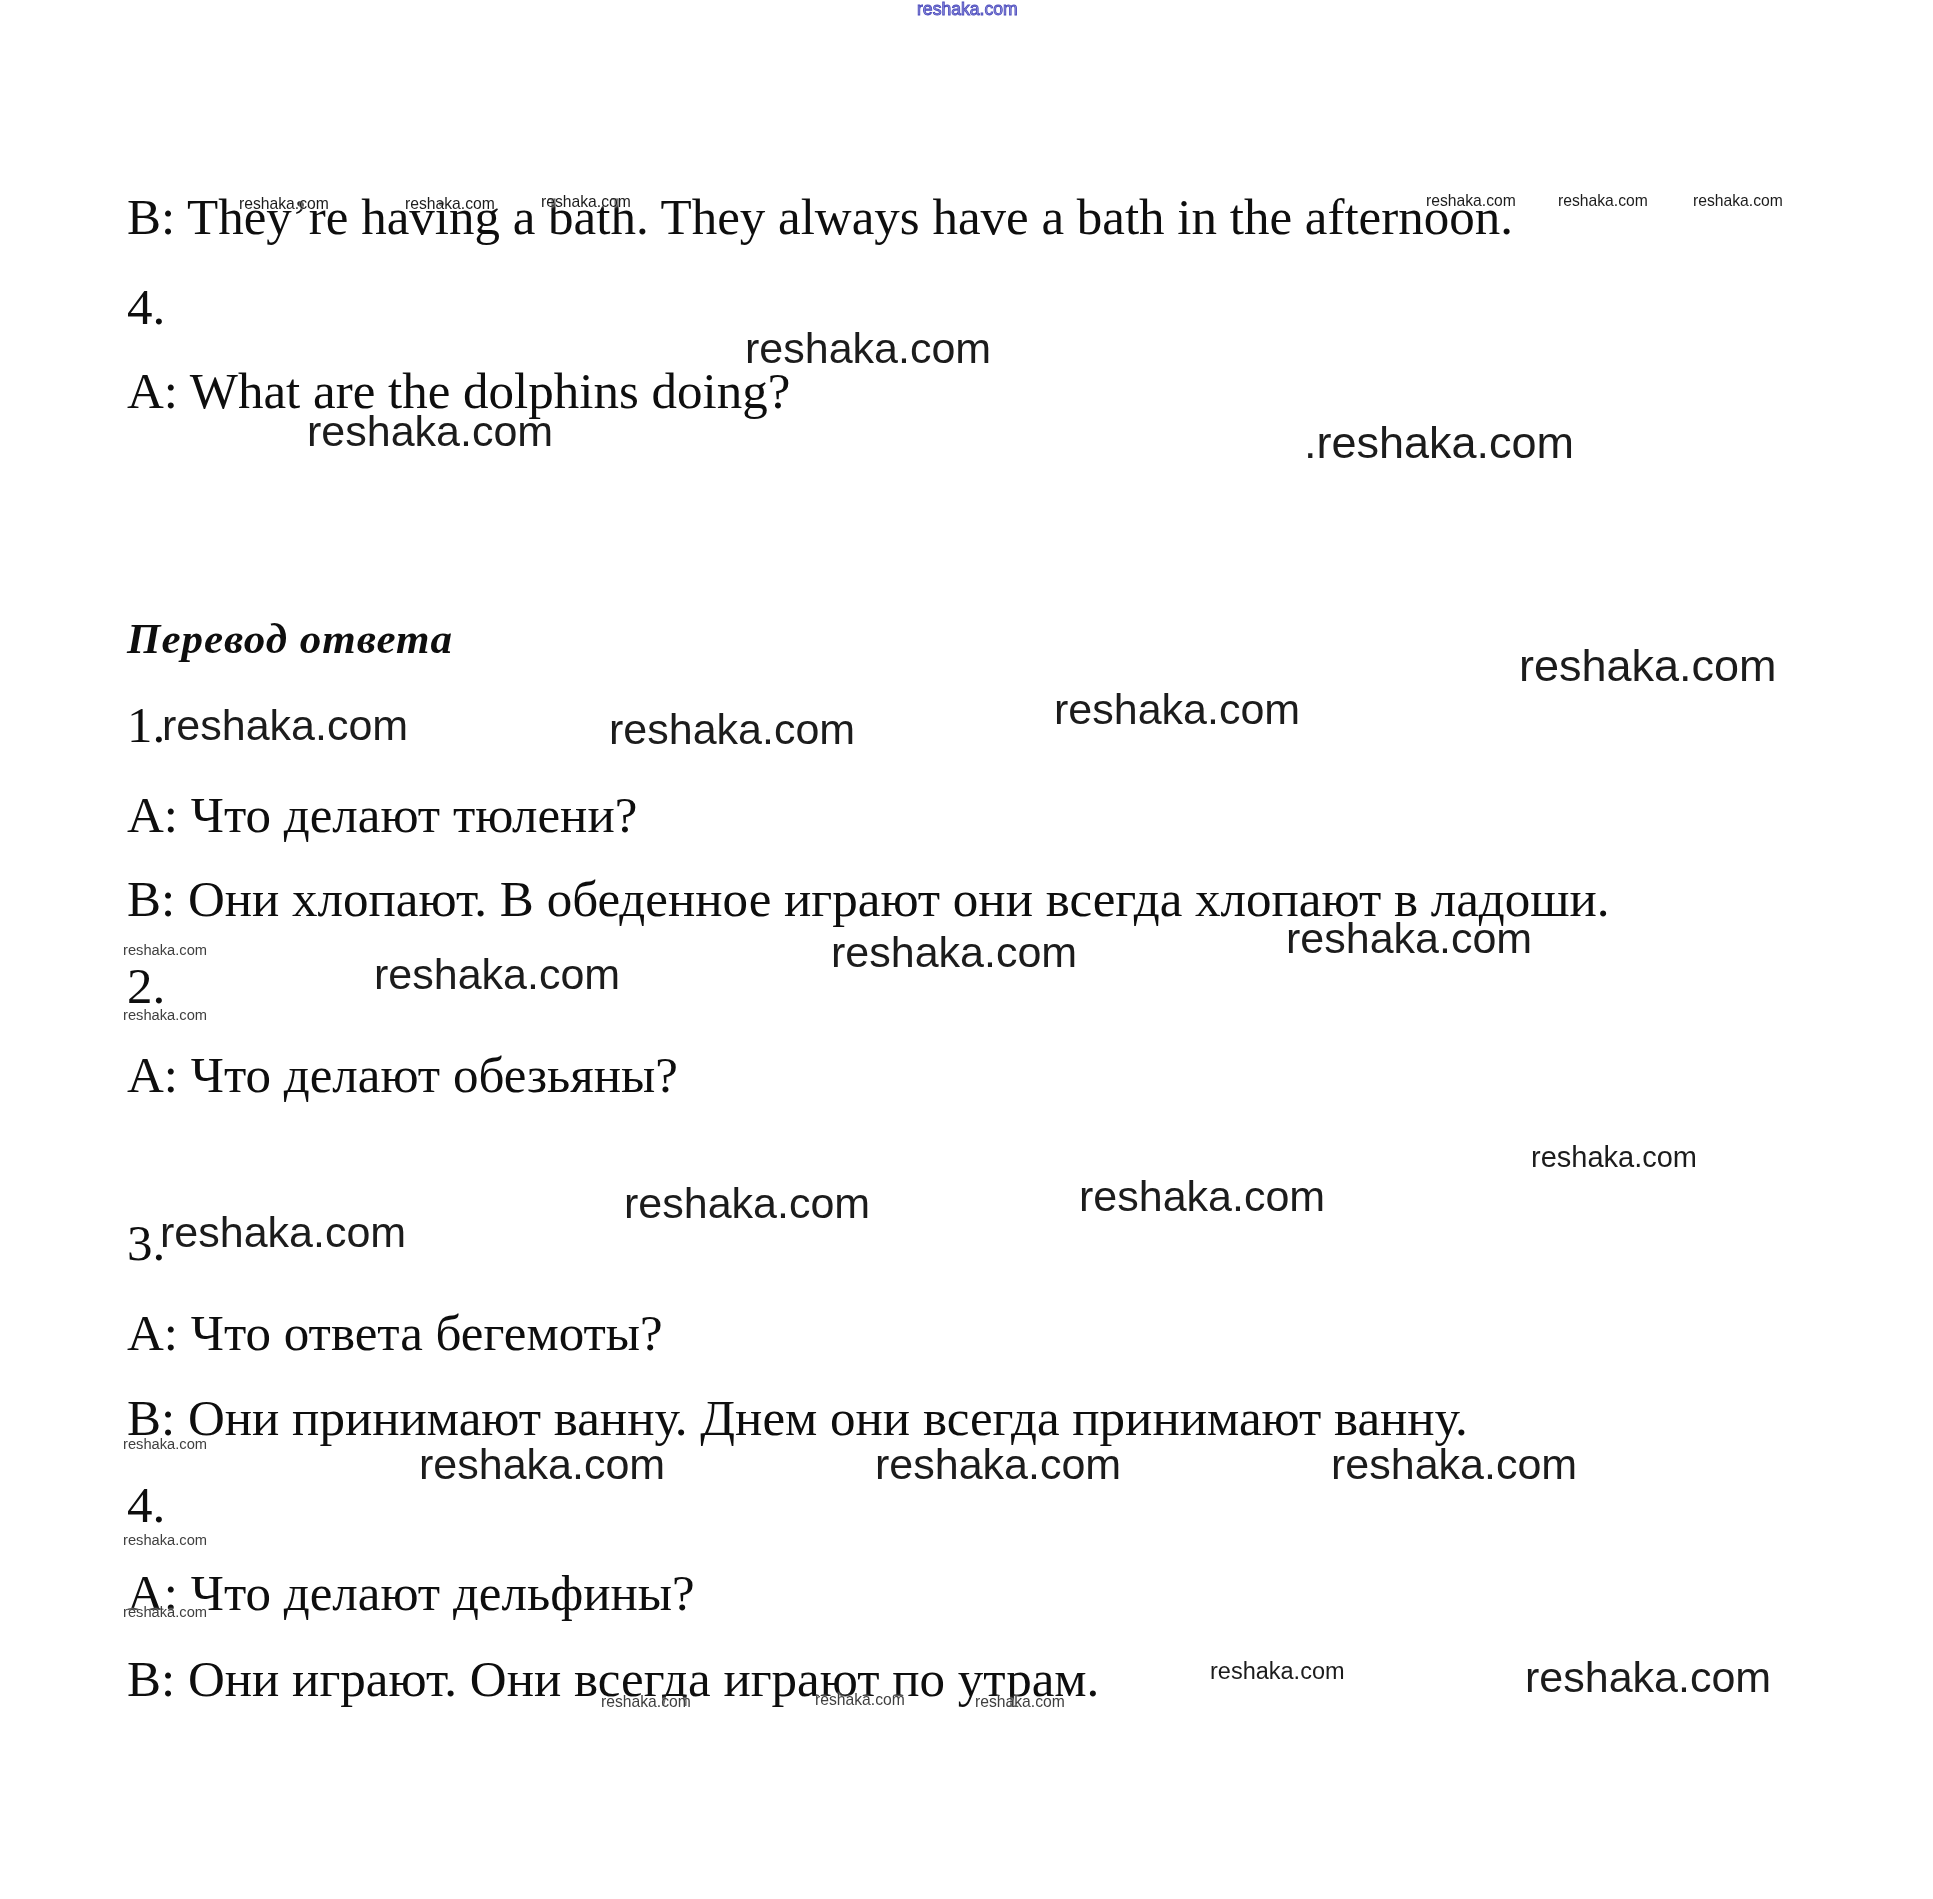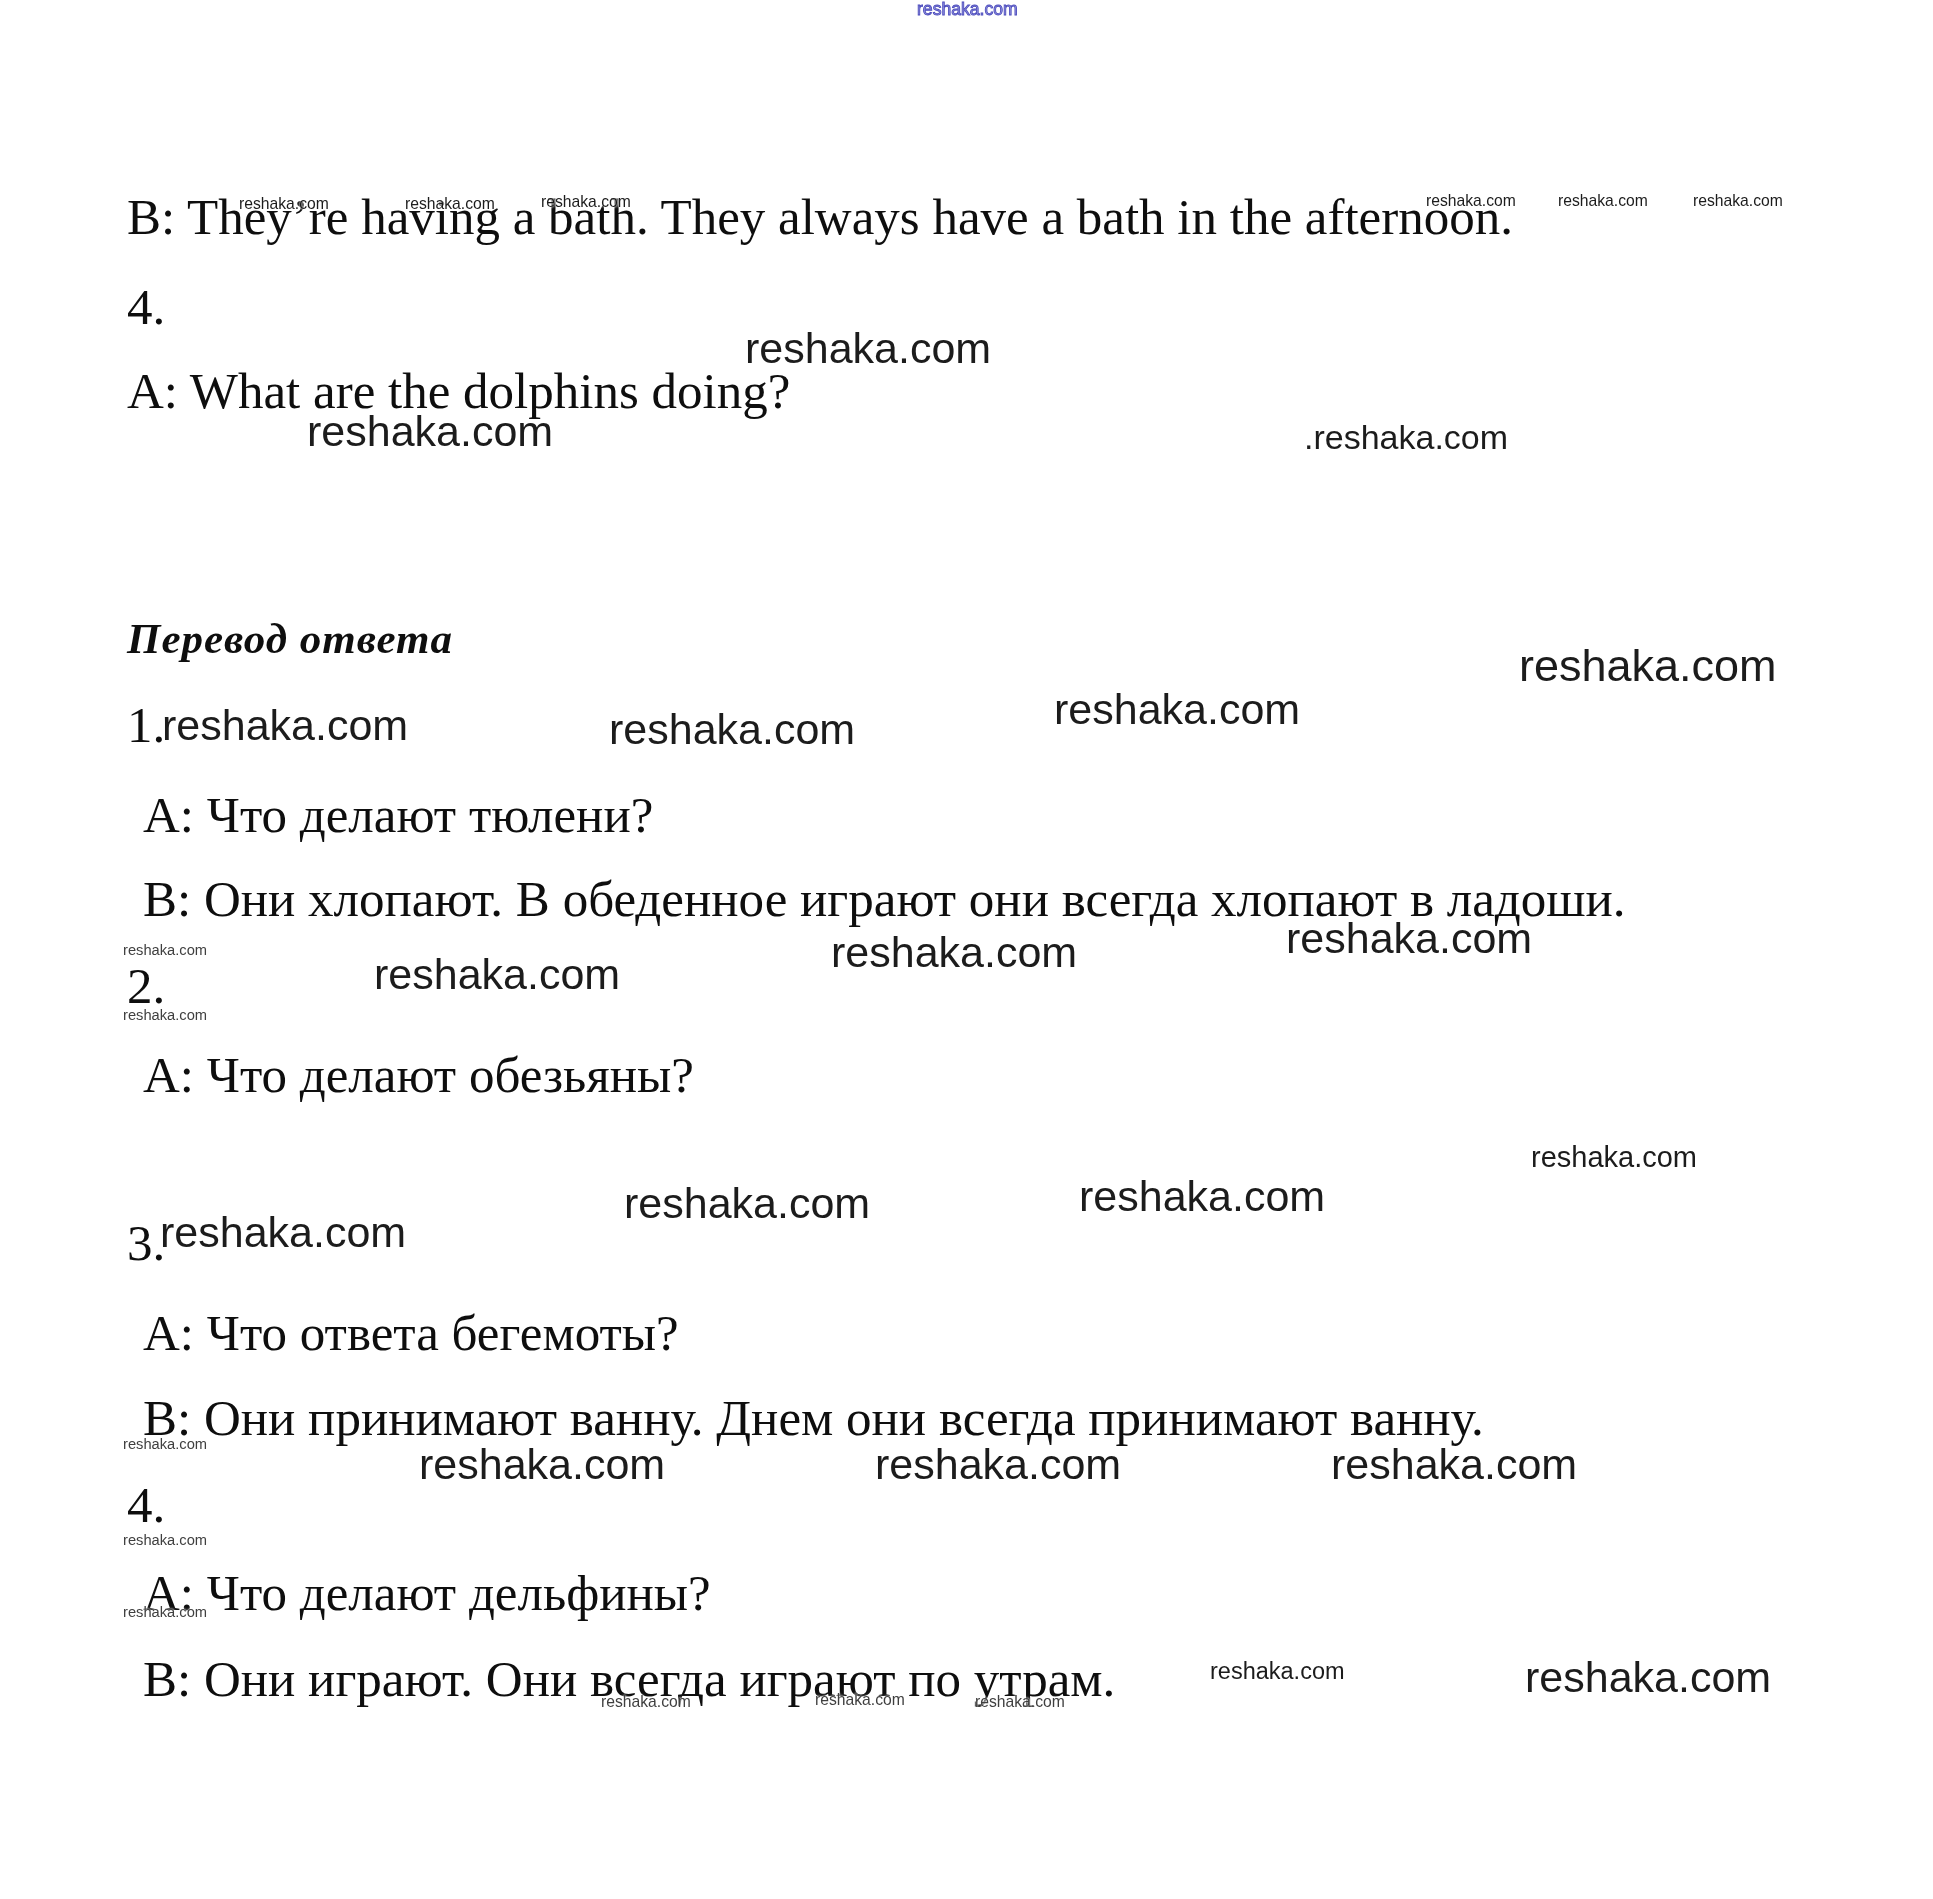--- a/index.html
+++ b/index.html
@@ -14,21 +14,21 @@
   }
   
   .t {
     position: absolute;
     white-space: nowrap;
     color: #0e0e0e;
     line-height: 1;
     letter-spacing: 0px;
   }
   .en  { font-size: 51px; }
-  .ru  { font-size: 51px; margin-left: 16px; }
+  .ru  { font-size: 51px; }
   .num { font-size: 51px; }
   .heading {
     font-size: 43px;
     font-weight: 700;
     font-style: italic;
     letter-spacing: 1px;
   }
   
   .wm {
     position: absolute;
@@ -74,21 +74,21 @@
   <div>
       <span class="wm wm-blue" style="left: 917px; top: 1px; font-size: 17.6px;">reshaka.com</span>
       <span class="wm wm-dark" style="left: 239px; top: 196px; font-size: 15.7px;">reshaka.com</span>
       <span class="wm wm-dark" style="left: 405px; top: 196px; font-size: 15.7px;">reshaka.com</span>
       <span class="wm wm-dark" style="left: 541px; top: 194px; font-size: 15.7px;">reshaka.com</span>
       <span class="wm wm-dark" style="left: 1426px; top: 193px; font-size: 15.7px;">reshaka.com</span>
       <span class="wm wm-dark" style="left: 1558px; top: 193px; font-size: 15.7px;">reshaka.com</span>
       <span class="wm wm-dark" style="left: 1693px; top: 193px; font-size: 15.7px;">reshaka.com</span>
       <span class="wm wm-dark" style="left: 745px; top: 327px; font-size: 43px;">reshaka.com</span>
       <span class="wm wm-dark" style="left: 307px; top: 410px; font-size: 43px;">reshaka.com</span>
-      <span class="wm wm-dark" style="left: 1304px; top: 420px; font-size: 34px;">.reshaka.com</span>
+      <span class="wm wm-dark" style="left: 1304px; top: 420px; font-size: 45px;">.reshaka.com</span>
       <span class="wm wm-dark" style="left: 1519px; top: 643px; font-size: 45px;">reshaka.com</span>
       <span class="wm wm-dark" style="left: 162px; top: 704px; font-size: 43px;">reshaka.com</span>
       <span class="wm wm-dark" style="left: 609px; top: 708px; font-size: 43px;">reshaka.com</span>
       <span class="wm wm-dark" style="left: 1054px; top: 688px; font-size: 43px;">reshaka.com</span>
       <span class="wm wm-gray" style="left: 123px; top: 943px; font-size: 14.7px;">reshaka.com</span>
       <span class="wm wm-dark" style="left: 374px; top: 953px; font-size: 43px;">reshaka.com</span>
       <span class="wm wm-dark" style="left: 831px; top: 931px; font-size: 43px;">reshaka.com</span>
       <span class="wm wm-dark" style="left: 1286px; top: 917px; font-size: 43px;">reshaka.com</span>
       <span class="wm wm-gray" style="left: 123px; top: 1008px; font-size: 14.7px;">reshaka.com</span>
       <span class="wm wm-dark" style="left: 1531px; top: 1143px; font-size: 29px;">reshaka.com</span>

